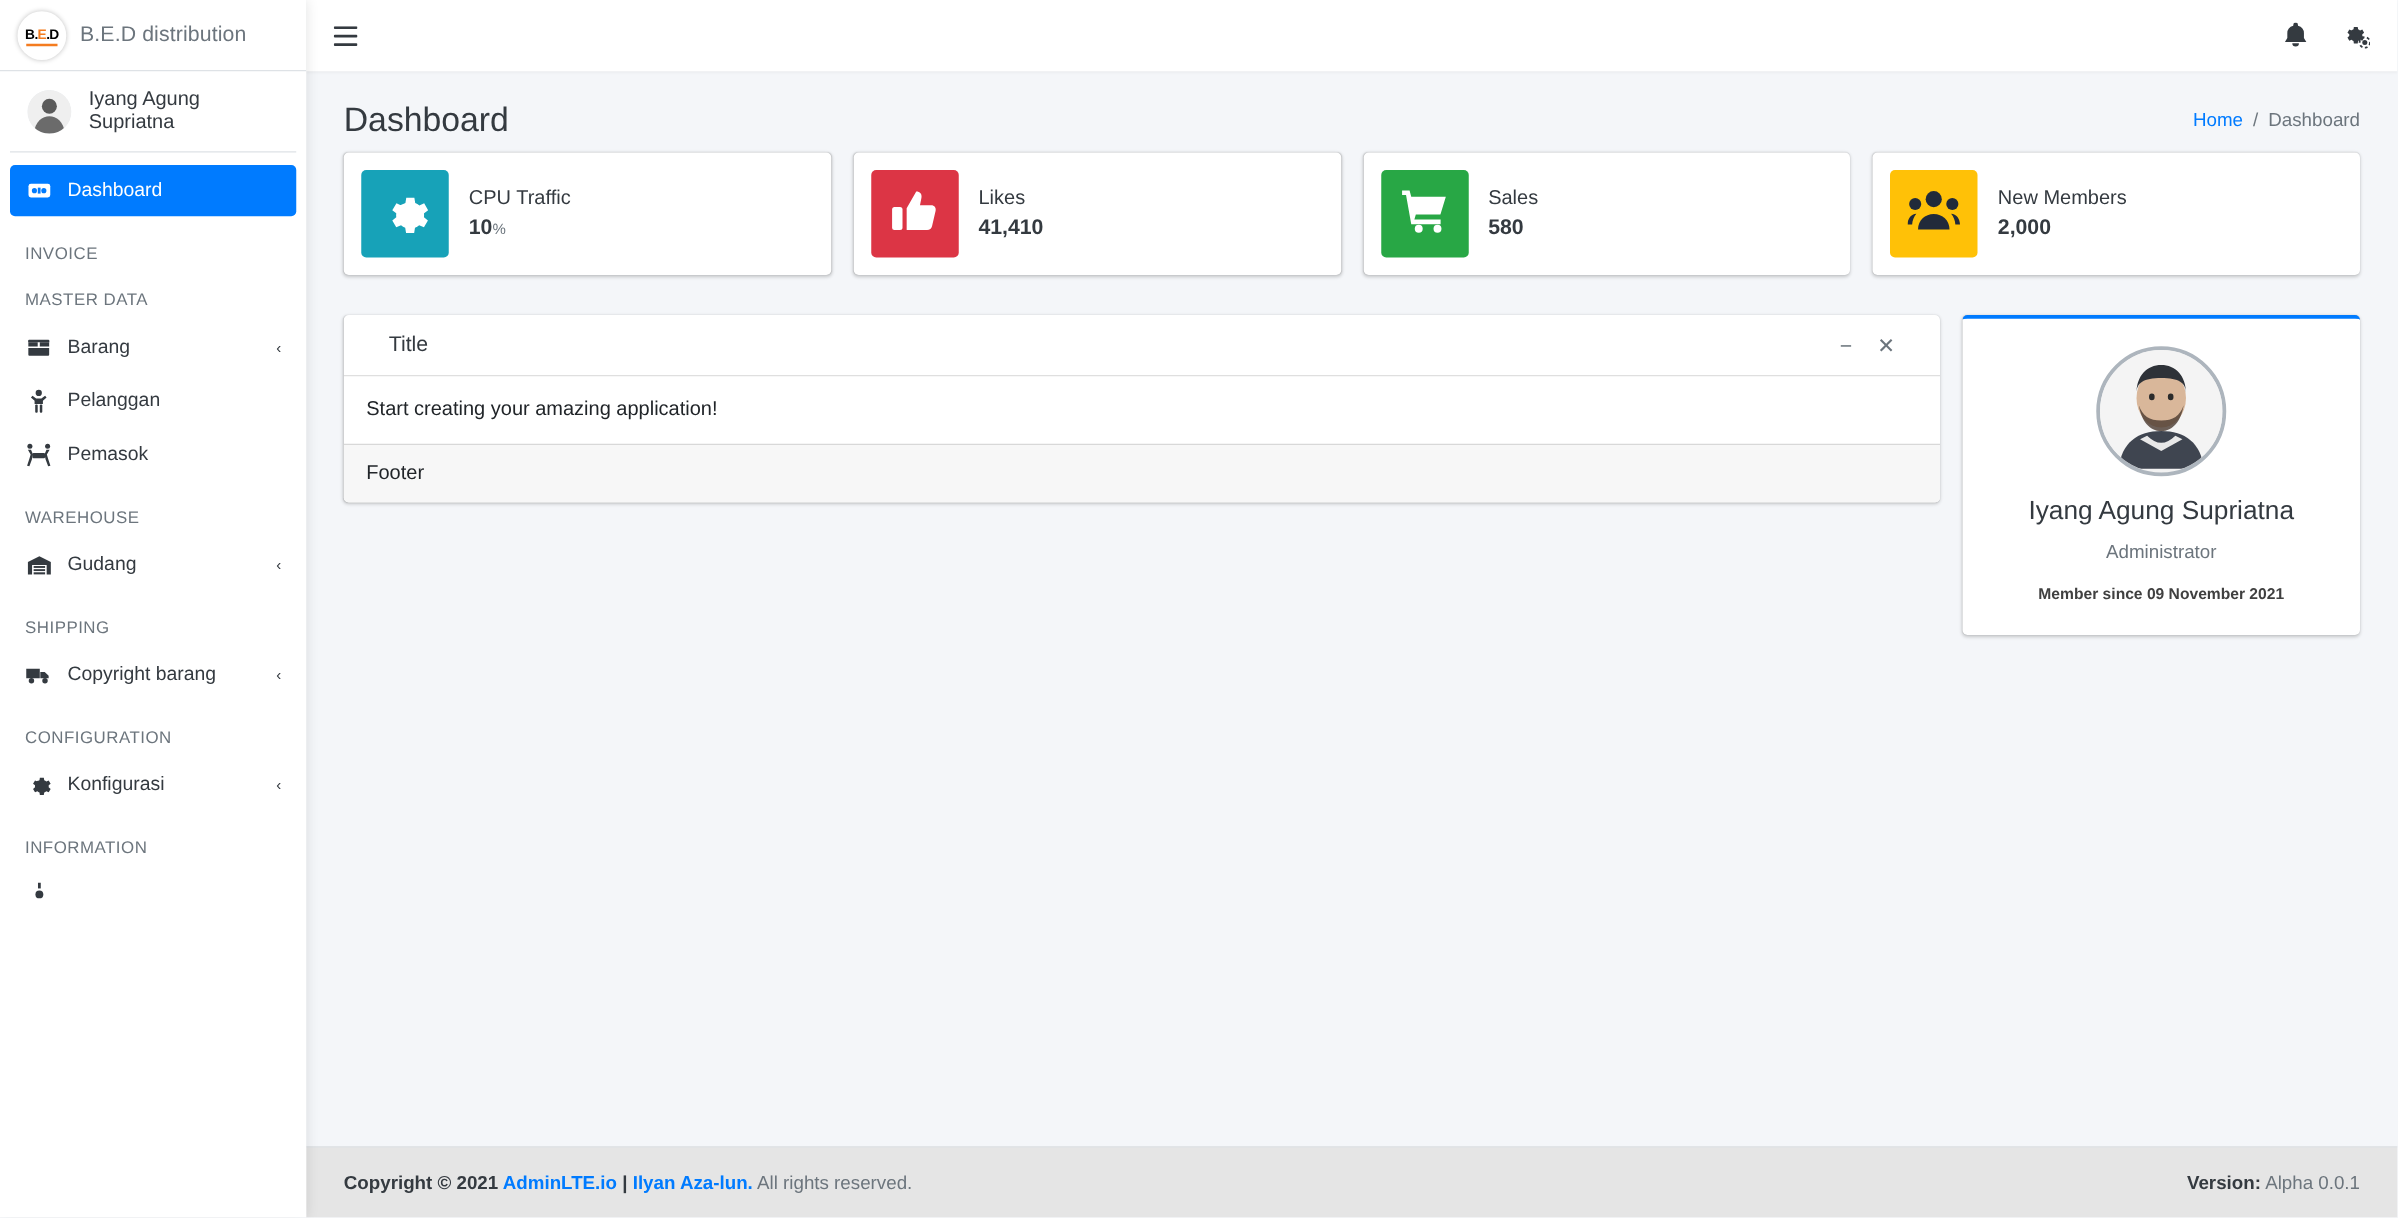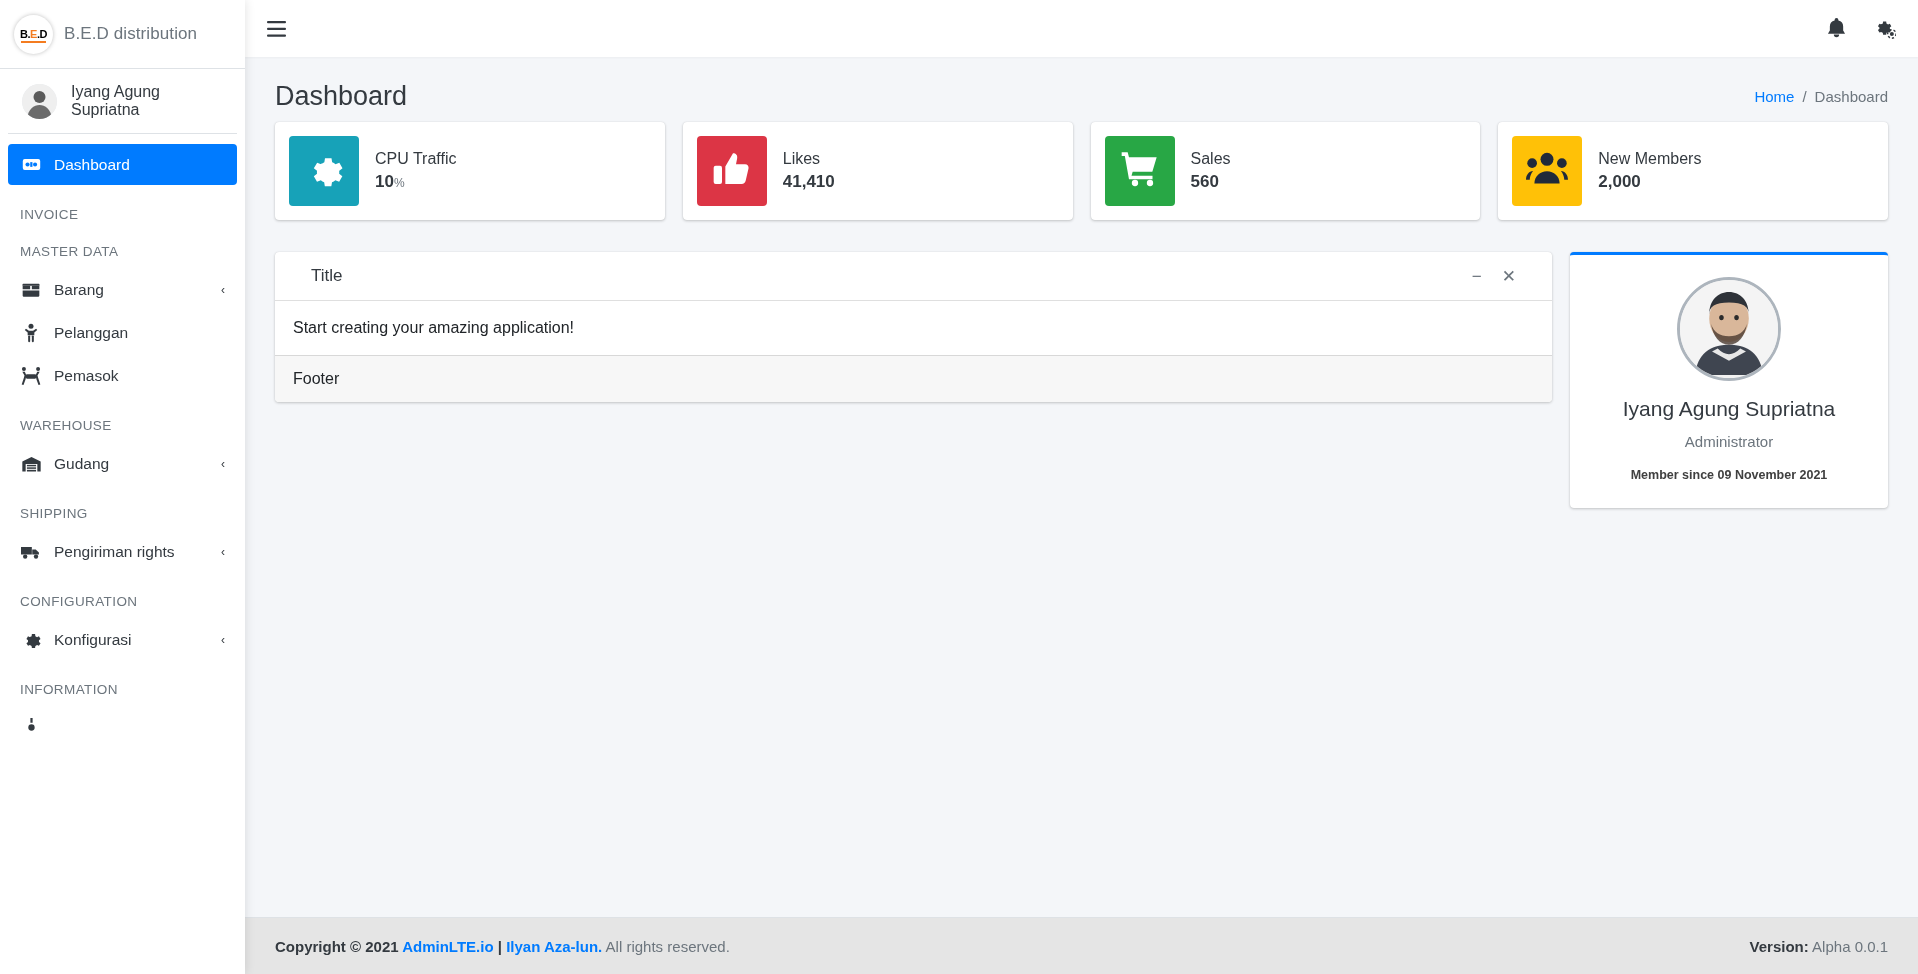--- a/index.html
+++ b/index.html
@@ -12,21 +12,21 @@
   .app { position: relative; width: 1918px; height: 974px; display: flex; }
 
   
   .sidebar {
     width: 245px; height: 974px; background: #ffffff;
     box-shadow: 0 0 10px rgba(0,0,0,.12);
     display: flex; flex-direction: column;
     flex: 0 0 245px; z-index: 5; overflow: hidden;
   }
   .brand {
-    height: 69px; display: flex; align-items: center; gap: 11px;
+    height: 57px; display: flex; align-items: center; gap: 11px;
     padding: 0 14px; border-bottom: 1px solid #dee2e6;
   }
   .brand-logo {
     width: 39px; height: 39px; border-radius: 50%;
     background: #fff; box-shadow: 0 0 4px rgba(0,0,0,.25);
     display: flex; align-items: center; justify-content: center;
     flex: 0 0 39px; overflow: hidden; position: relative;
   }
   .brand-logo .l1 { font-size: 11px; font-weight: bold; letter-spacing: -.5px; }
   .brand-logo .l1 .or { color: #f47c20; }
@@ -250,21 +250,21 @@
 
       <div class="nav-item">
         <span class="ic">
           <svg width="22" height="20" viewBox="0 0 26 24" fill="#343a40">
             <path d="M1 6h13v9H1z"></path>
             <path d="M14.5 9h4.2l3.8 3.6V15h-8z"></path>
             <circle cx="6" cy="17.5" r="2.6"></circle>
             <circle cx="19" cy="17.5" r="2.6"></circle>
           </svg>
         </span>
-        <span class="lbl">Pengiriman rights</span>
+        <span class="lbl">Copyright barang</span>
         <span class="arrow">‹</span>
       </div>
 
       <div class="nav-header">CONFIGURATION</div>
 
       <div class="nav-item">
         <span class="ic">
           <svg width="19" height="19" viewBox="0 0 24 24" fill="#343a40">
             <path d="M12 8.2a3.8 3.8 0 1 0 0 7.6 3.8 3.8 0 0 0 0-7.6zm9.4 4.8l2-1.6-2-3.4-2.4 1a7.6 7.6 0 0 0-2.1-1.2l-.4-2.6h-4l-.4 2.6c-.8.3-1.5.7-2.1 1.2l-2.4-1-2 3.4 2 1.6a7.8 7.8 0 0 0 0 2l-2 1.6 2 3.4 2.4-1c.6.5 1.3.9 2.1 1.2l.4 2.6h4l.4-2.6c.8-.3 1.5-.7 2.1-1.2l2.4 1 2-3.4-2-1.6a7.8 7.8 0 0 0 0-2z"></path>
           </svg>
@@ -361,21 +361,21 @@
             <span>
               <svg width="40" height="40" viewBox="0 0 24 24" fill="#fff">
                 <path d="M1 2h3.6l.8 3H22l-2.6 8.6H7.6L6.9 16h12.6v2.2H5.4L2.9 4.2H1z"></path>
                 <circle cx="9" cy="20.4" r="1.9"></circle>
                 <circle cx="18" cy="20.4" r="1.9"></circle>
               </svg>
             </span>
           </div>
           <div class="ib-body">
             <span class="ib-text">Sales</span>
-            <span class="ib-number"><span>560</span><span class="unit"></span></span>
+            <span class="ib-number"><span>580</span><span class="unit"></span></span>
           </div>
         </div>
 
         <div class="info-box">
           <div class="ib-icon" style="background:#ffc107;">
             <span>
               <svg width="42" height="40" viewBox="0 0 26 24" fill="#212a3a">
                 <circle cx="13" cy="6" r="4"></circle>
                 <path d="M5.2 21c0-4.4 3.5-7.6 7.8-7.6s7.8 3.2 7.8 7.6z"></path>
                 <circle cx="3.8" cy="8.4" r="3"></circle>

